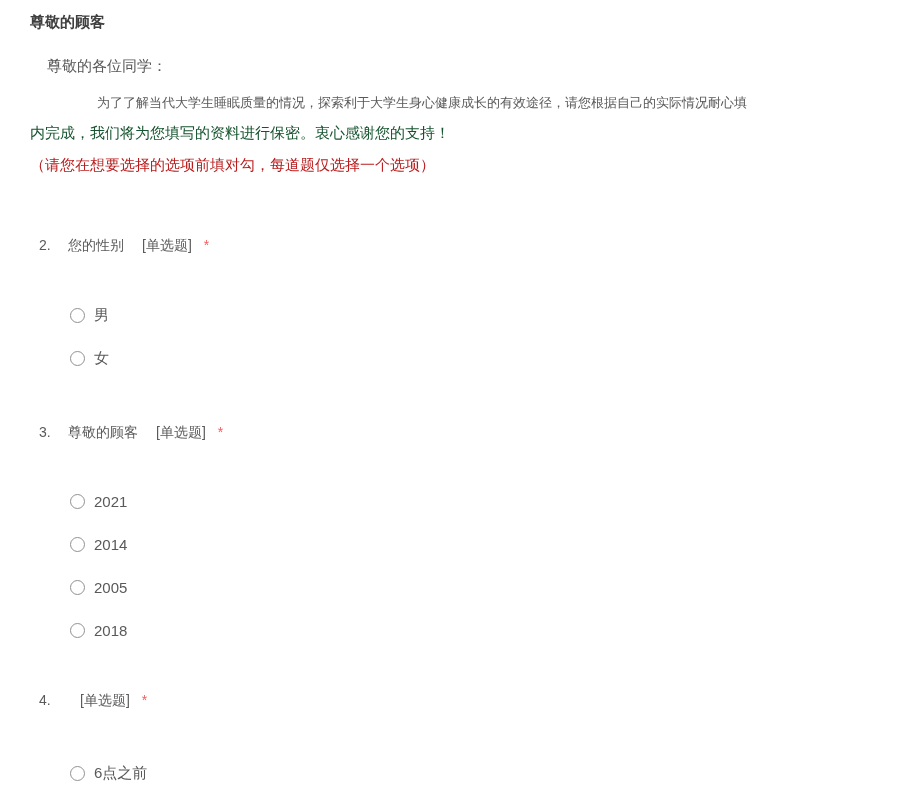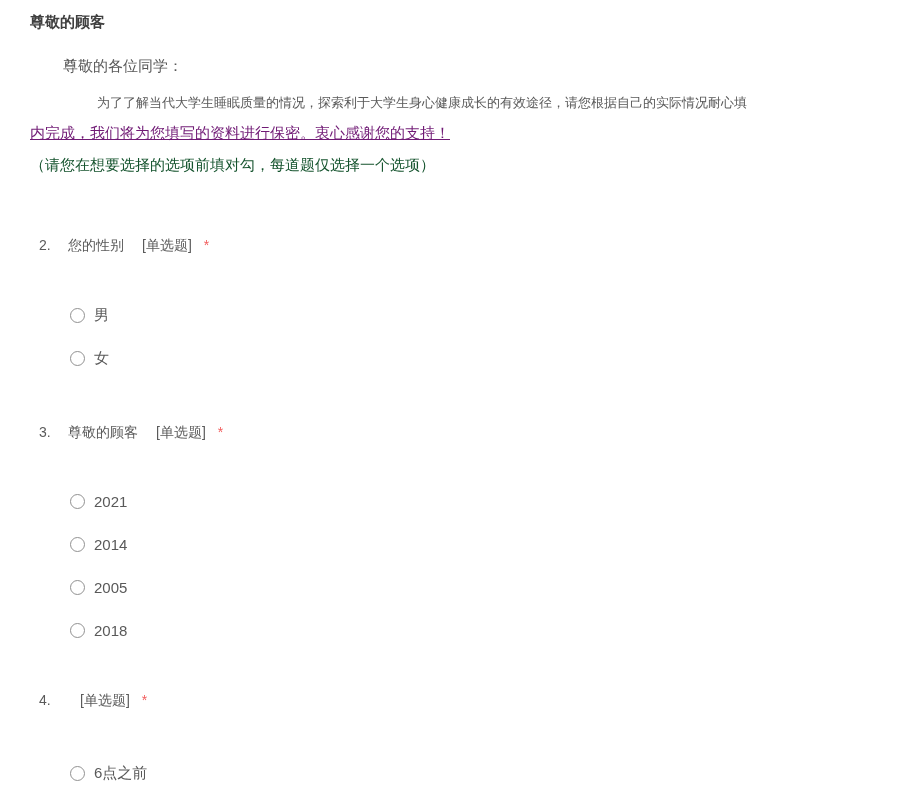--- a/index.html
+++ b/index.html
@@ -11,34 +11,34 @@
     overflow: hidden;
     font-family: "Liberation Sans", "DejaVu Sans", sans-serif;
     color: #595959;
   }
   .doc-title {
     position: absolute; left: 30px; top: 13px;
     font-size: 15px; font-weight: bold; color: #404040;
     white-space: nowrap;
   }
   .greeting {
-    position: absolute; left: 63px; top: 57px;
+    position: absolute; left: 47px; top: 57px;
     font-size: 15px; color: #595959; white-space: nowrap;
   }
   .intro-line1 {
     position: absolute; left: 97px; top: 94px;
     font-size: 13px; color: #595959; white-space: nowrap;
   }
   .intro-line2 {
     position: absolute; left: 30px; top: 124px;
-    font-size: 15px; color: #701a75; white-space: nowrap; text-decoration: underline;
+    font-size: 15px; color: #14532d; white-space: nowrap;
   }
   .note {
     position: absolute; left: 30px; top: 156px;
-    font-size: 15px; color: #14532d; white-space: nowrap;
+    font-size: 15px; color: #b91c1c; white-space: nowrap;
   }
   .q-header {
     position: absolute; left: 39px;
     display: flex; align-items: baseline;
     font-size: 14px; color: #5a5a5a; white-space: nowrap;
   }
   .q-num { display: inline-block; width: 29px; }
   .q-tag { margin-left: 18px; }
   .q-req { margin-left: 12px; color: #f25c5c; font-size: 14px; }
   .q-header.emphasized .q-title { font-size: 17px; color: #4a4a4a; }

